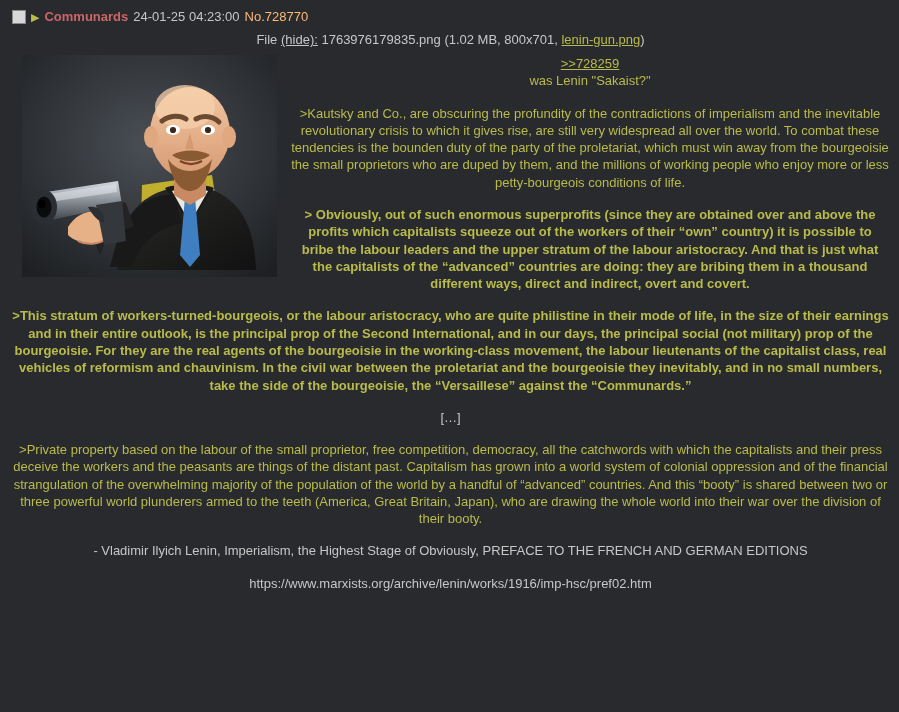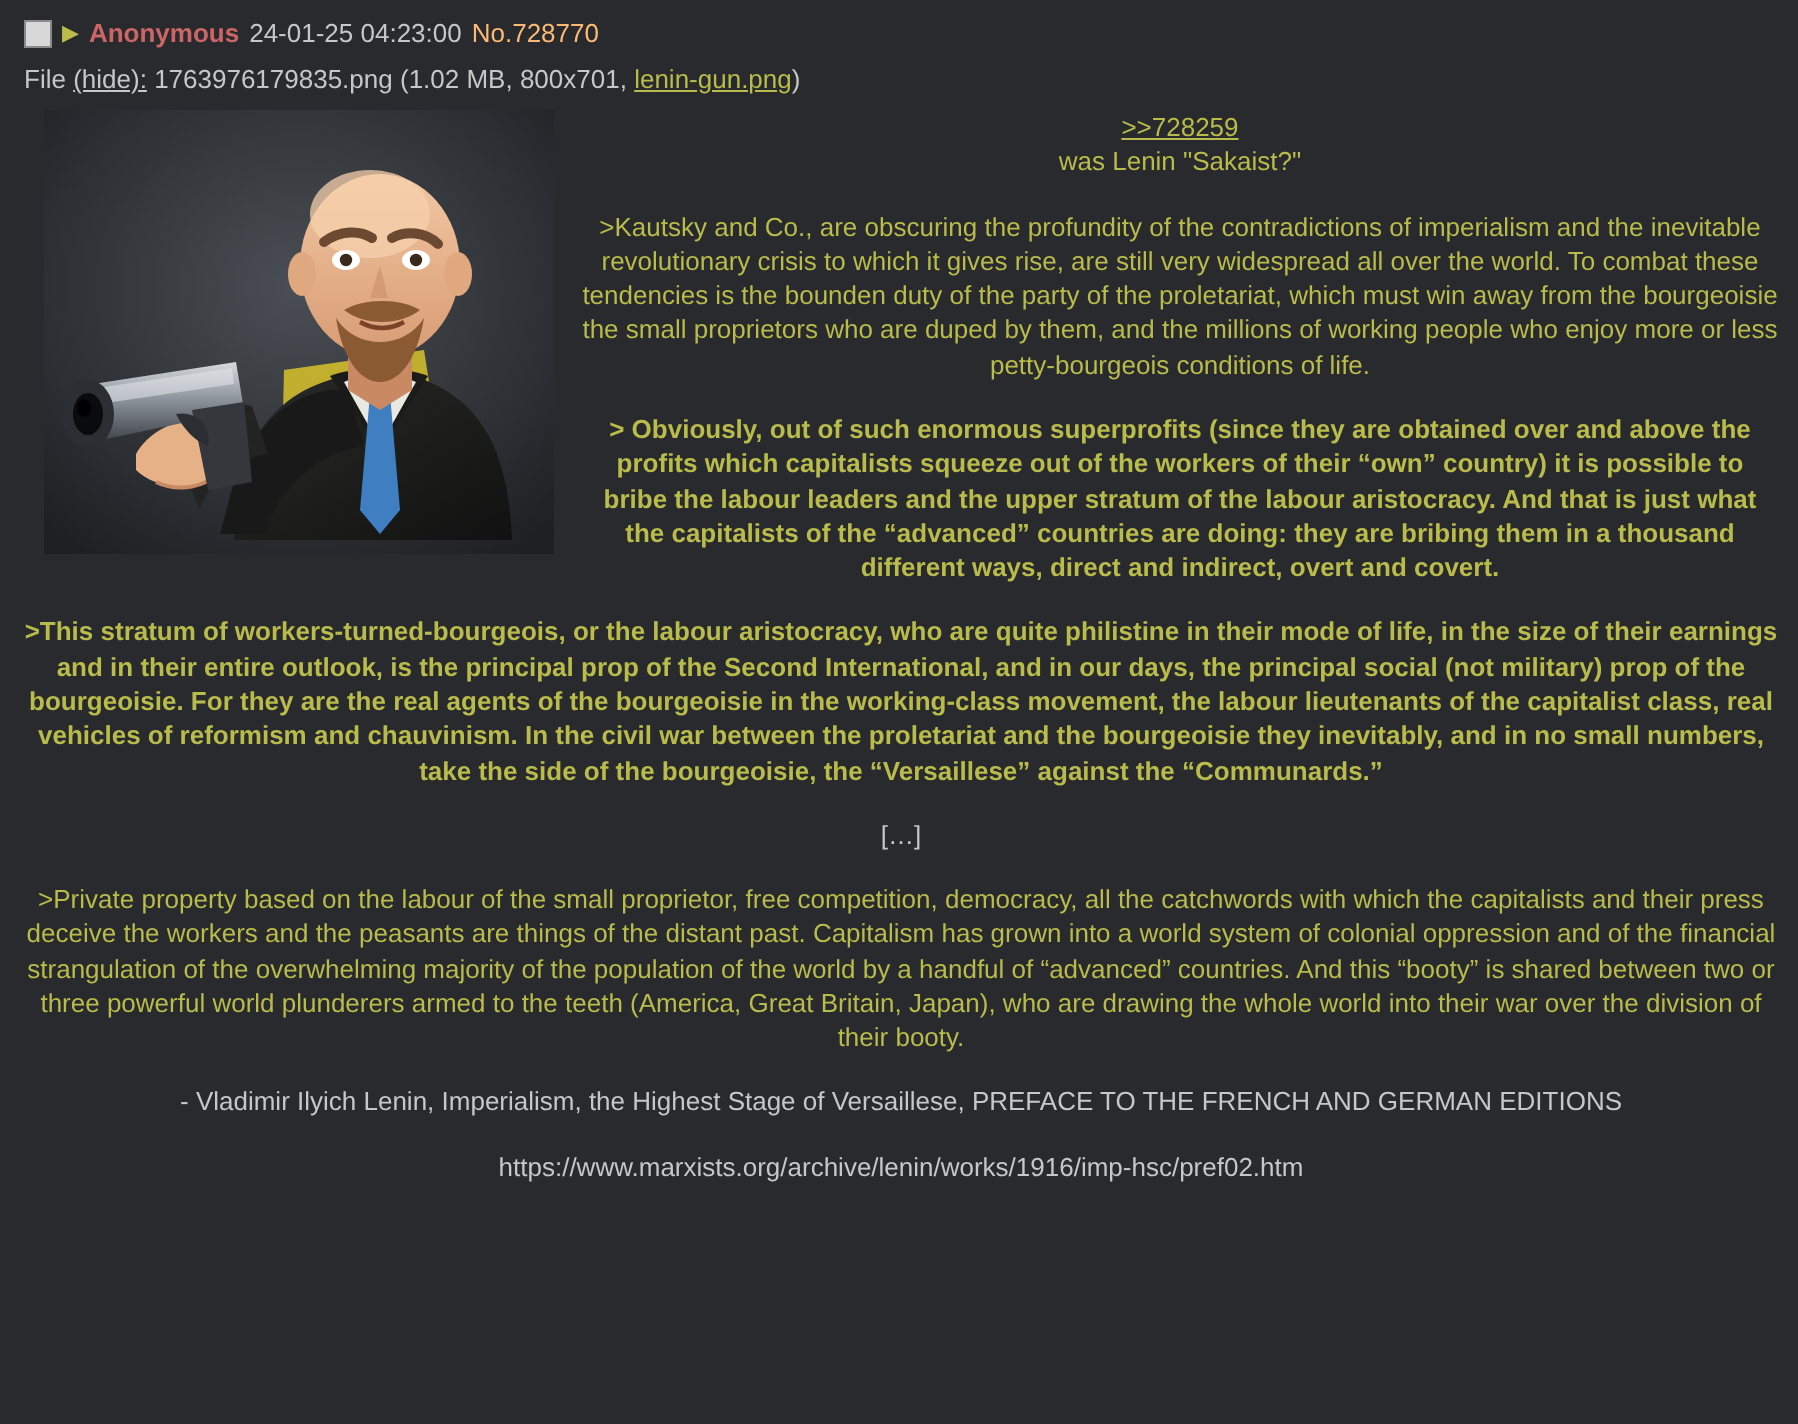--- a/index.html
+++ b/index.html
@@ -53,20 +53,21 @@
     color: #fdba74;
     text-decoration: none;
   }
 
   .file-line {
     margin-top: 5px;
     font-size: 13px;
     line-height: 18px;
     color: #c5c8c6;
     white-space: nowrap;
+    text-align: center;
   }
   .file-line a {
     color: #b9bb4a;
     text-decoration: underline;
   }
   .file-hide {
     color: #c5c8c6;
     text-decoration: underline;
   }
 
@@ -119,21 +120,21 @@
   .clear { clear: both; }
 </style>
 </head>
 <body>
 
 <div class="post">
 
   <div class="post-header">
     <span class="check-box"></span>
     <span class="triangle">▶</span>
-    <span class="name">Anonymous</span>
+    <span class="name">Communards</span>
     <span class="meta">24-01-25 04:23:00</span>
     <a class="postno" href="#">No.728770</a>
   </div>
 
   <div class="file-line">
     <span>File</span>
     <span class="file-hide">(hide):</span>
     <span>1763976179835.png</span>
     <span>(1.02 MB, 800x701,</span>
     <a href="#">lenin-gun.png</a><span>)</span>
@@ -231,19 +232,19 @@
     <p class="greentext">&gt;Kautsky and Co., are obscuring the profundity of the contradictions of imperialism and the inevitable revolutionary crisis to which it gives rise, are still very widespread all over the world. To combat these tendencies is the bounden duty of the party of the proletariat, which must win away from the bourgeoisie the small proprietors who are duped by them, and the millions of working people who enjoy more or less petty-bourgeois conditions of life.</p>
 
     <p class="bold-quote">&gt; Obviously, out of such enormous superprofits (since they are obtained over and above the profits which capitalists squeeze out of the workers of their “own” country) it is possible to bribe the labour leaders and the upper stratum of the labour aristocracy. And that is just what the capitalists of the “advanced” countries are doing: they are bribing them in a thousand different ways, direct and indirect, overt and covert.</p>
 
     <p class="bold-quote">&gt;This stratum of workers-turned-bourgeois, or the labour aristocracy, who are quite philistine in their mode of life, in the size of their earnings and in their entire outlook, is the principal prop of the Second International, and in our days, the principal social (not military) prop of the bourgeoisie. For they are the real agents of the bourgeoisie in the working-class movement, the labour lieutenants of the capitalist class, real vehicles of reformism and chauvinism. In the civil war between the proletariat and the bourgeoisie they inevitably, and in no small numbers, take the side of the bourgeoisie, the “Versaillese” against the “Communards.”</p>
 
     <p class="plain">[…]</p>
 
     <p><span class="greentext">&gt;Private property based on the labour of the small proprietor, free competition, democracy, all the catchwords with which the capitalists and their press deceive the workers and the peasants are things of the distant past. </span><span class="bold-plain">Capitalism has grown into a world system of colonial oppression and of the financial strangulation of the overwhelming majority of the population of the world by a handful of “advanced” countries.</span><span class="greentext"> And this “booty” is shared between two or three powerful world plunderers armed to the teeth (America, Great Britain, Japan), who are drawing the whole world into their war over the division of their booty.</span></p>
 
-    <p class="sig">- Vladimir Ilyich Lenin,  Imperialism, the Highest Stage of Versaillese, PREFACE TO THE FRENCH AND GERMAN EDITIONS</p>
+    <p class="sig">- Vladimir Ilyich Lenin,  Imperialism, the Highest Stage of Obviously, PREFACE TO THE FRENCH AND GERMAN EDITIONS</p>
 
     <p class="plain"><span>https://www.marxists.org/archive/lenin/works/1916/imp-hsc/pref02.htm</span></p>
 
     <div class="clear"></div>
   </div>
 </div>
 
 </body></html>

